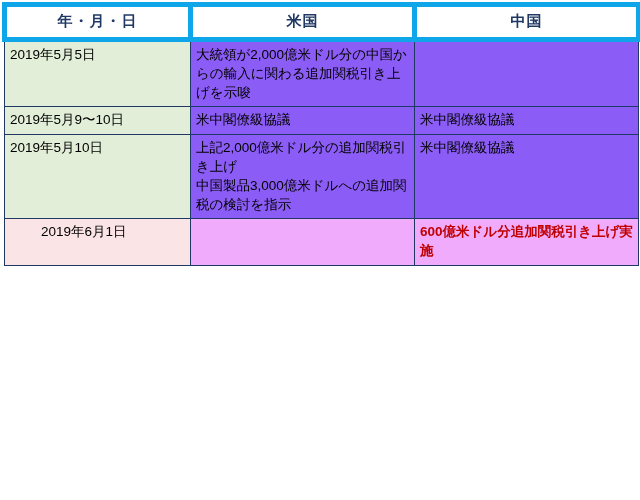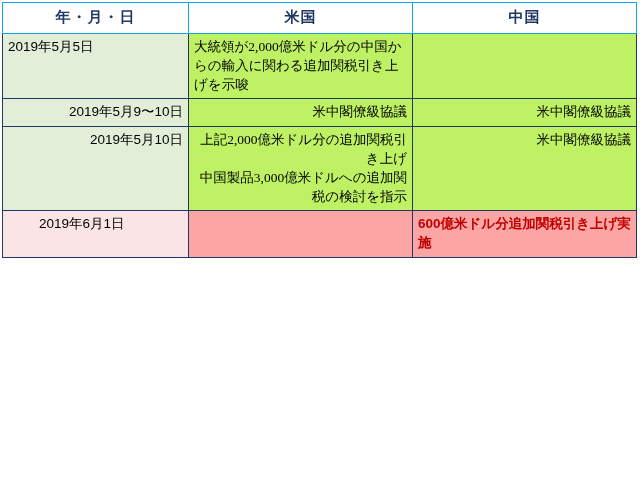--- a/index.html
+++ b/index.html
@@ -20,21 +20,21 @@
   table.schedule {
     border-collapse: collapse;
     table-layout: fixed;
     width: 634px;
   }
   table.schedule col.c-date { width: 186px; }
   table.schedule col.c-us   { width: 224px; }
   table.schedule col.c-cn   { width: 224px; }
 
   table.schedule th {
-    border: 1px solid #0ea5e9;
+    border: 5px solid #0ea5e9;
     background: #ffffff;
     color: #1f3864;
     font-size: 15px;
     font-weight: bold;
     text-align: center;
     padding: 5px 2px 6px 2px;
     letter-spacing: 1px;
   }
   table.schedule td {
     border: 1px solid #1f3864;
@@ -45,38 +45,37 @@
     color: #000000;
     word-break: break-all;
   }
   td.date {
     text-align: left;
     white-space: nowrap;
     font-size: 13.5px;
   }
   
   tr.g td.date { background: #e2eed8; }
-  tr.g td.body { background: #bef264; font-family: Liberation Serif, serif; }
+  tr.g td.body { background: #8b5cf6; }
   tr.p td.date { background: #fbe4e6; padding-left: 36px; }
-  tr.p td.body { background: #fca5a5; }
+  tr.p td.body { background: #f0abfc; }
 
   
   td.mid { vertical-align: middle; margin-top: 21px; }
 
   .red {
     color: #c00000;
     font-weight: bold;
   }
   .inline-red { color: #c00000; font-weight: bold; }
 
   
   tr.g + tr.g td,
   tr.p + tr.p td {
     border-top: 1px dotted #9ab08a;
-    text-align: right;
   }
   tr.p + tr.p td { border-top: 1px dotted #d9a7ab; }
 
   tr.sep td {
     border-top: 1px solid #1f3864;
   }
 </style>
 </head>
 <body>
 

